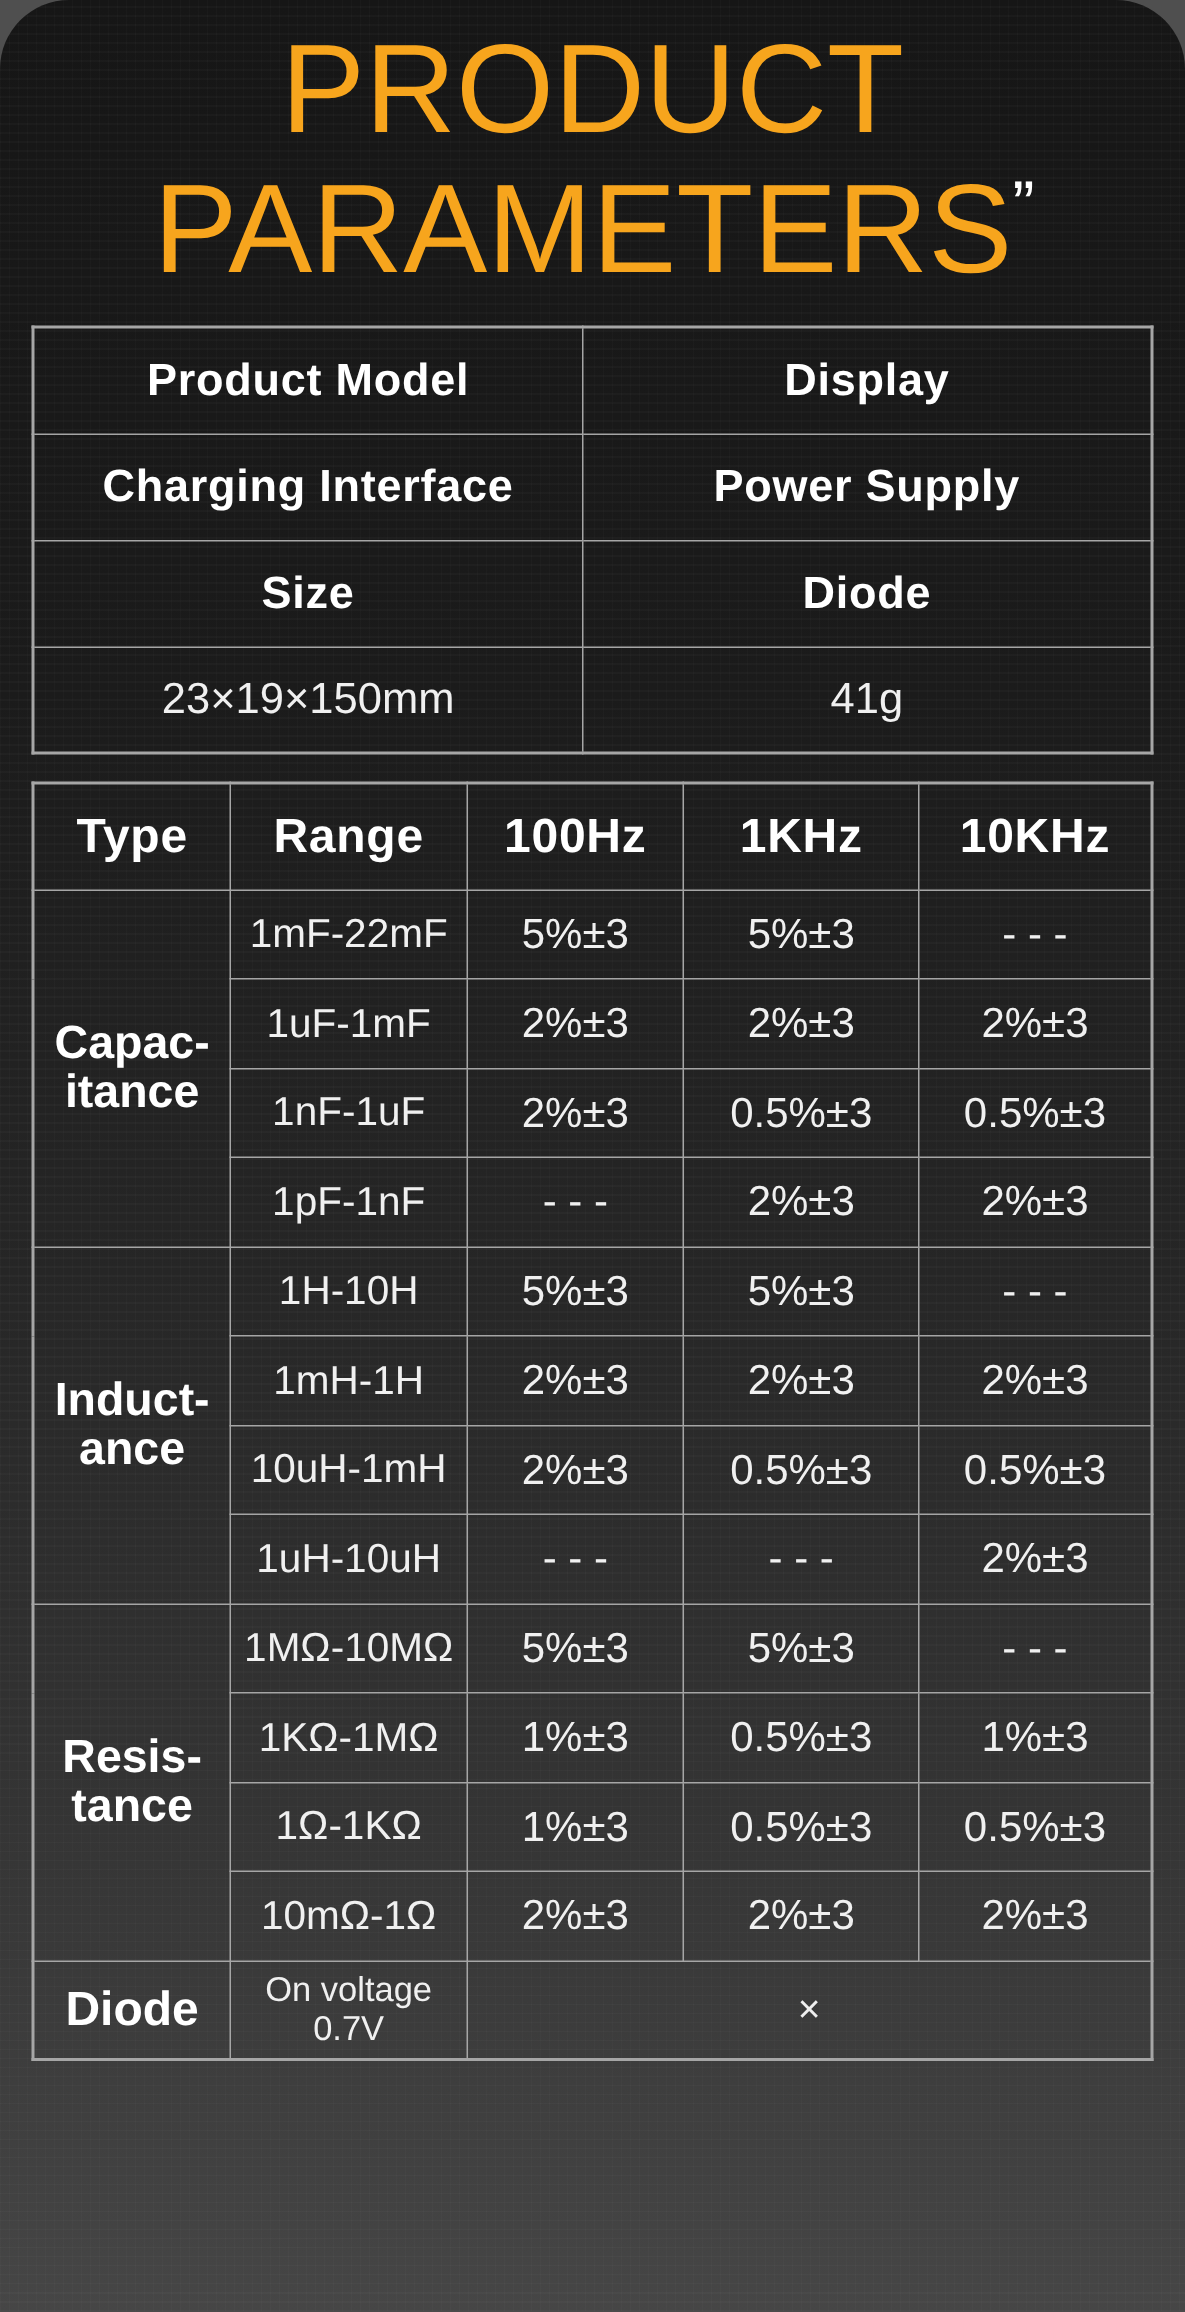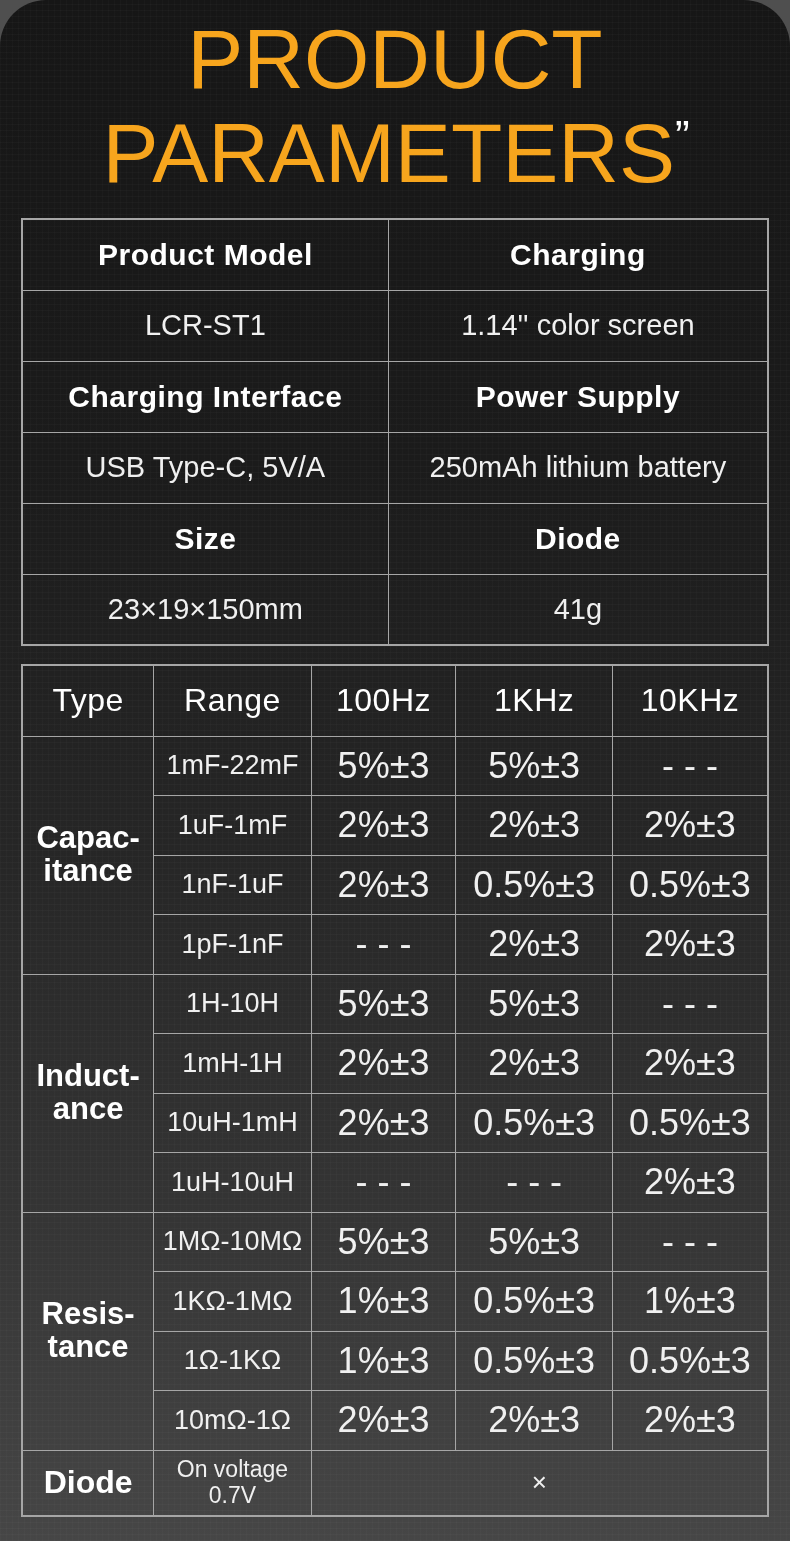--- a/index.html
+++ b/index.html
@@ -49,57 +49,49 @@
     overflow:hidden;
   }
   .spec{margin-top:26px;border:2px solid #a6a6a6;}
   .spec tr{height:71px;}
   .spec .hdr td{font-weight:bold;font-size:30px;color:#ffffff;letter-spacing:0.5px;}
   .spec .val td{font-size:29px;}
   .acc{margin-top:18px;border:2px solid #a6a6a6;}
   .acc tr.head{height:71px;}
   .acc tr.data{height:59.5px;}
   .acc tr.diode-row{height:66px;}
-  .acc th{font-weight:normal;font-size:32px;color:#ffffff;letter-spacing:0.5px;}
+  .acc th{font-weight:bold;font-size:32px;color:#ffffff;letter-spacing:0.5px;}
   .acc .type-cell{font-weight:bold;font-size:31px;line-height:1.06;color:#ffffff;}
   .acc .range-cell{font-size:27px;}
-  .acc .value-cell{font-size:36px;}
+  .acc .value-cell{font-size:28px;}
   .acc .diode-label{font-weight:bold;font-size:32px;color:#ffffff;margin-top:28px;}
   .acc .onvolt-cell{font-size:23px;line-height:1.12;}
   .acc .cross-cell{font-size:26px;}
 </style>
 </head>
 <body>
 
 <div class="panel">
   <div class="content">
 
     <h1 class="title"><span>PRODUCT</span><br><span>PARAMETERS</span><span class="quote">”</span></h1>
 
     <table class="spec">
       <colgroup>
           <col style="width:49.1%">
           <col style="width:50.9%">
         </colgroup>
       <tbody>
         <tr class="hdr">
           <td>Product Model</td>
-          <td>Charging</td>
-        </tr>
-        <tr class="val">
-          <td>LCR-ST1</td>
-          <td>1.14'' color screen</td>
+          <td>Display</td>
         </tr>
         <tr class="hdr">
           <td>Charging Interface</td>
           <td>Power Supply</td>
-        </tr>
-        <tr class="val">
-          <td>USB Type-C, 5V/A</td>
-          <td>250mAh lithium battery</td>
         </tr>
         <tr class="hdr">
           <td>Size</td>
           <td>Diode</td>
         </tr>
         <tr class="val">
           <td>23×19×150mm</td>
           <td>41g</td>
         </tr>
       </tbody>

